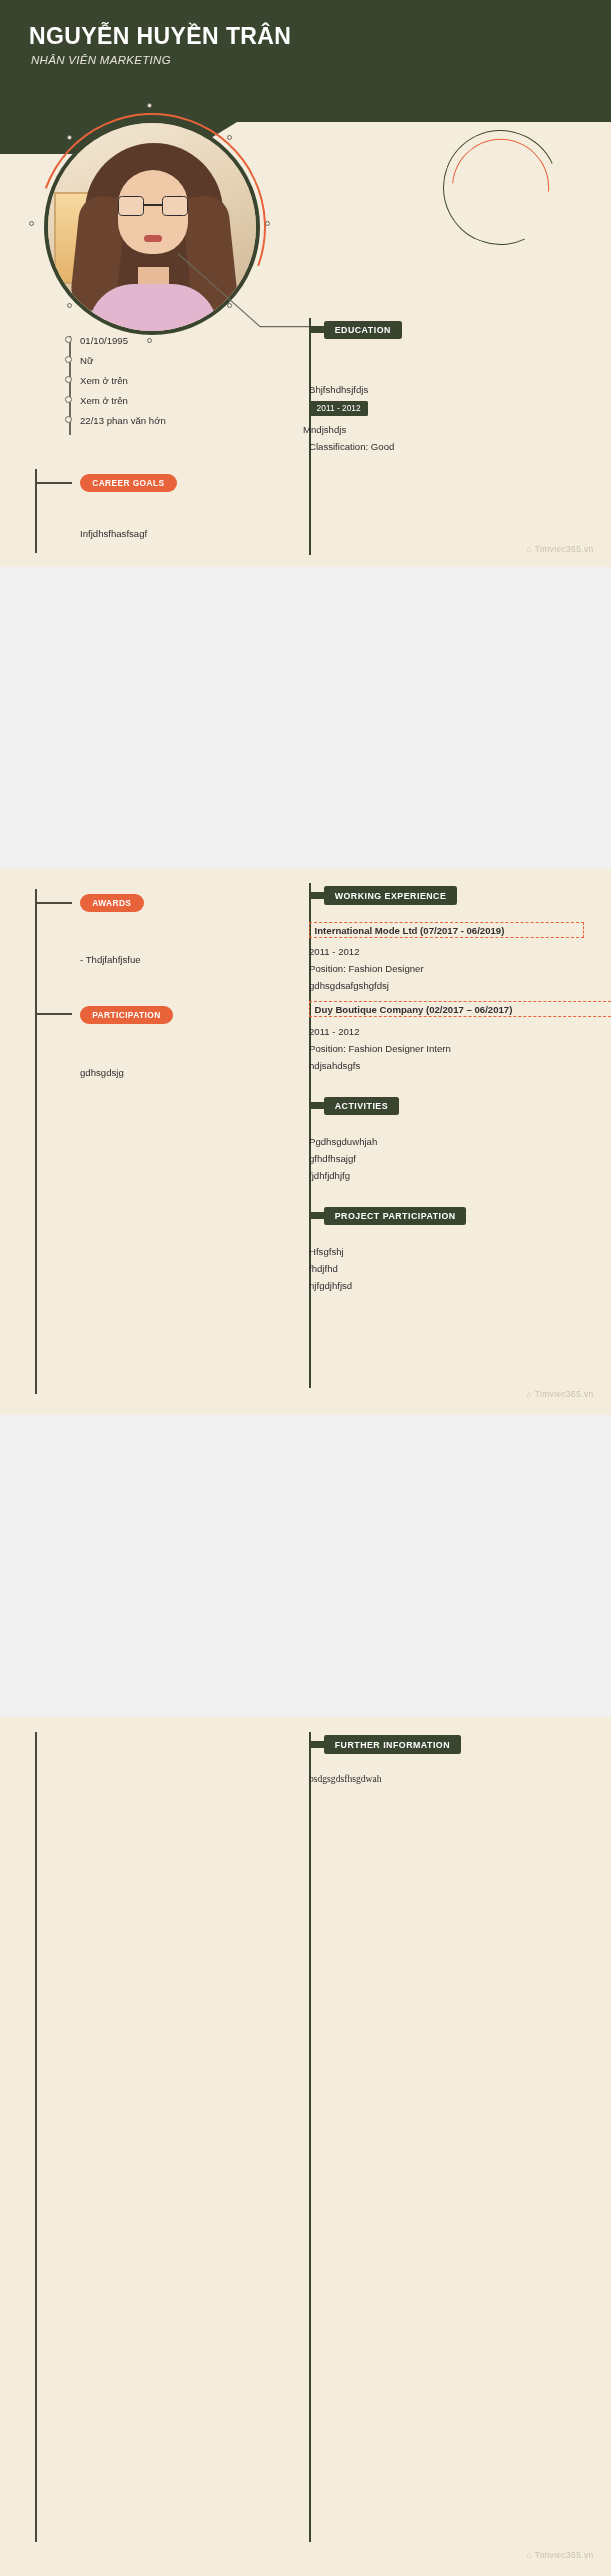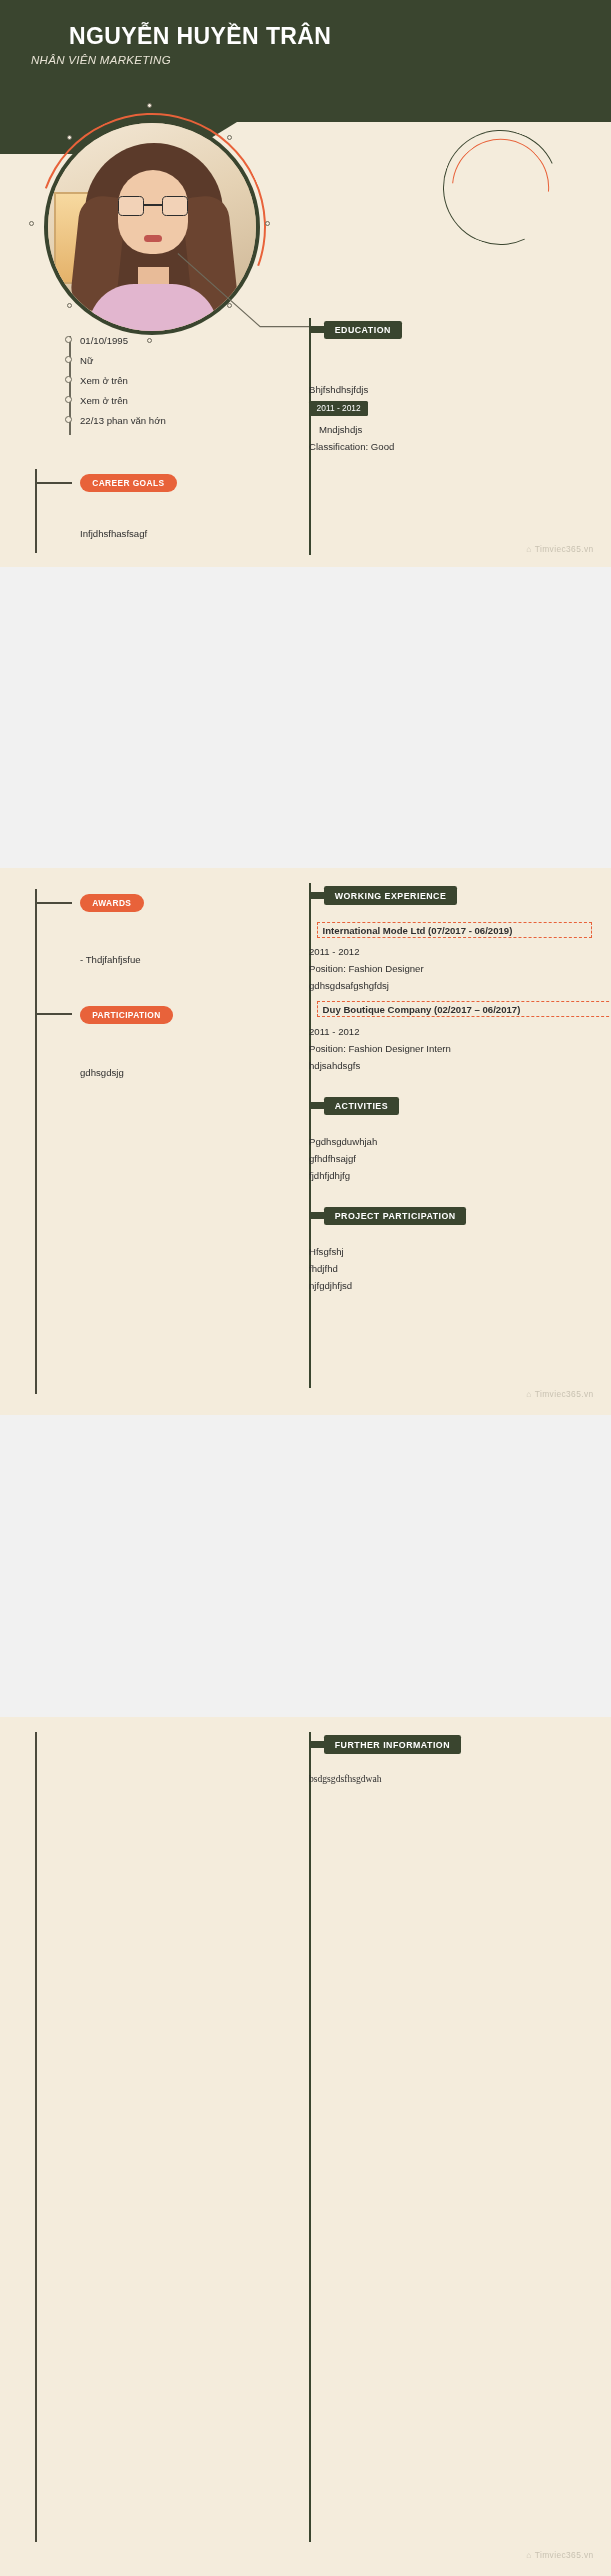--- a/index.html
+++ b/index.html
@@ -40,21 +40,20 @@
     background: #3a452f;
     clip-path: polygon(0 0, 100% 0, 78% 100%, 0 100%);
   }
   .name {
     position: absolute;
     left: 29px; top: 23px;
     color: #ffffff;
     font-size: 23px;
     font-weight: bold;
     letter-spacing: 0.4px;
-    margin-left: 40px;
   }
   .job-title {
     position: absolute;
     left: 31px; top: 54px;
     color: #e9e4d6;
     font-size: 11.5px;
     font-style: italic;
     letter-spacing: 0.3px;
     text-align: right;
   }
@@ -298,21 +297,20 @@
     padding: 2.3px 7.6px;
     border-radius: 1.5px;
   }
   .dotted-box {
     position: absolute;
     border: 0.8px dashed #e8623a;
     padding: 1.5px 4.6px;
     font-size: 9.6px;
     font-weight: bold;
     color: #2f2f2f;
-    margin-left: 8px;
   }
 
   .watermark {
     position: absolute;
     right: 18.4px;
     font-size: 8.4px;
     color: #c9c2b2;
     letter-spacing: 0.4px;
   }
   .watermark .wm-mark { margin-right: 3.1px; }
@@ -390,21 +388,21 @@
     <div class="rule-dark-left" style="left:35px; top:482px; width:37px; height:2.3px;"></div>
     <div class="pill" style="left:80px; top:474px;">CAREER GOALS</div>
     <div class="txt" style="left:80px; top:526px;">Infjdhsfhasfsagf</div>
 
     <div class="rule-green" style="left:309px; top:318px; height:237px;"></div>
     <div class="badge-bar" style="left:309px; top:326px;"></div>
     <div class="badge" style="left:324px; top:321px;">EDUCATION</div>
 
     <div class="txt" style="left:309px; top:382px;">Bhjfshdhsjfdjs</div>
     <div class="year-chip" style="left:309px; top:401px;">2011 - 2012</div>
-    <div class="txt" style="left:319px; top:422px;">Mndjshdjs</div>
+    <div class="txt" style="left:303px; top:422px;">Mndjshdjs</div>
     <div class="txt" style="left:309px; top:439px;">Classification: Good</div>
 
     <div class="watermark" style="top:544px;">
       <span class="wm-mark">⌂</span><span>Timviec365.vn</span>
     </div>
   </div>
 
   <div class="sheet sheet2">
 
     <div class="rule-dark-left" style="left:35px; top:21.4px; height:505px;"></div>

